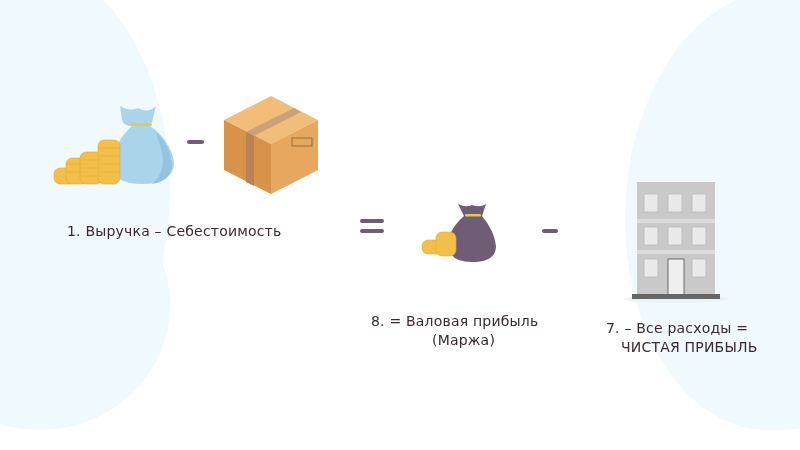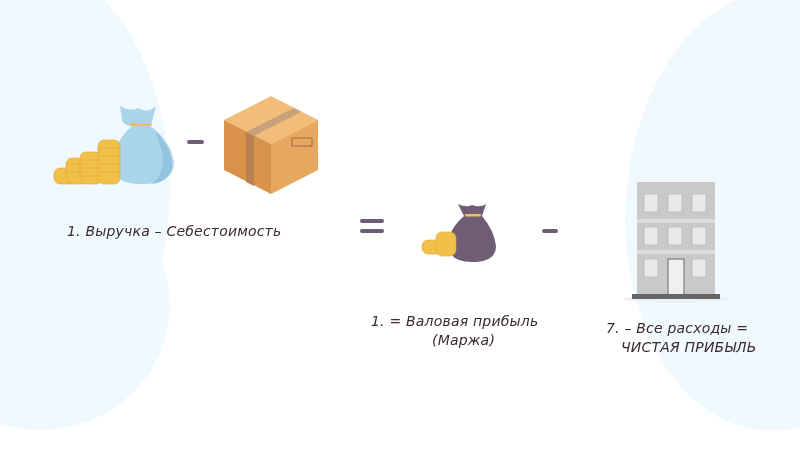--- a/index.html
+++ b/index.html
@@ -9,21 +9,21 @@
     font-family: "DejaVu Sans", sans-serif;
   }
   .blob { position:absolute; border-radius:50%; background:#f0f9fe; }
   .blob-left-top { left:-120px; top:-40px; width:290px; height:440px; border-radius:45% 55% 50% 50%; }
   .blob-left-bottom { left:-90px; top:180px; width:260px; height:250px; }
   .blob-right { left:625px; top:-10px; width:300px; height:440px; border-radius:55% 45% 50% 50%; }
 
   .item { position:absolute; }
   .label {
     position:absolute; color:#3a2a32; font-size:14px; line-height:18px;
-    white-space:nowrap; letter-spacing:0.2px;font-style:italic;
+    white-space:nowrap; letter-spacing:0.2px;
   }
   .op { position:absolute; background:#6e5d75; border-radius:3px; height:4px; }
 </style>
 </head>
 <body>
 
 <div class="blob blob-left-top"></div>
 <div class="blob blob-left-bottom"></div>
 <div class="blob blob-right"></div>
 
@@ -80,21 +80,21 @@
     <rect x="45" y="12" width="16" height="2.5" rx="1" fill="#e8c45a"></rect>
     <g fill="#f2c04a" stroke="#e0a82e" stroke-width="0.6">
       <rect x="2" y="38" width="22" height="14" rx="6"></rect>
       <rect x="16" y="30" width="20" height="24" rx="6"></rect>
     </g>
   </svg>
 </div>
 
 <div class="op" style="left:542px;top:229px;width:16px;"></div>
 
-<div class="label" style="left:371px;top:312px;">1. = Валовая прибыль</div>
+<div class="label" style="left:371px;top:312px;">8. = Валовая прибыль</div>
 <div class="label" style="left:432px;top:331px;">(Маржа)</div>
 
 <div class="item" style="left:622px;top:178px;width:108px;height:128px;">
   <svg width="108" height="128" viewBox="0 0 108 128">
     <ellipse cx="54" cy="121" rx="52" ry="4" fill="#eef1f3"></ellipse>
     <rect x="15" y="4" width="78" height="114" fill="#c9c9c9"></rect>
     <rect x="15" y="41" width="78" height="4" fill="#dcdcdc"></rect>
     <rect x="15" y="72" width="78" height="4" fill="#dcdcdc"></rect>
     <g fill="#e9e9e9" stroke="#b8b8b8" stroke-width="0.8">
       <rect x="22" y="16" width="14" height="18"></rect>

